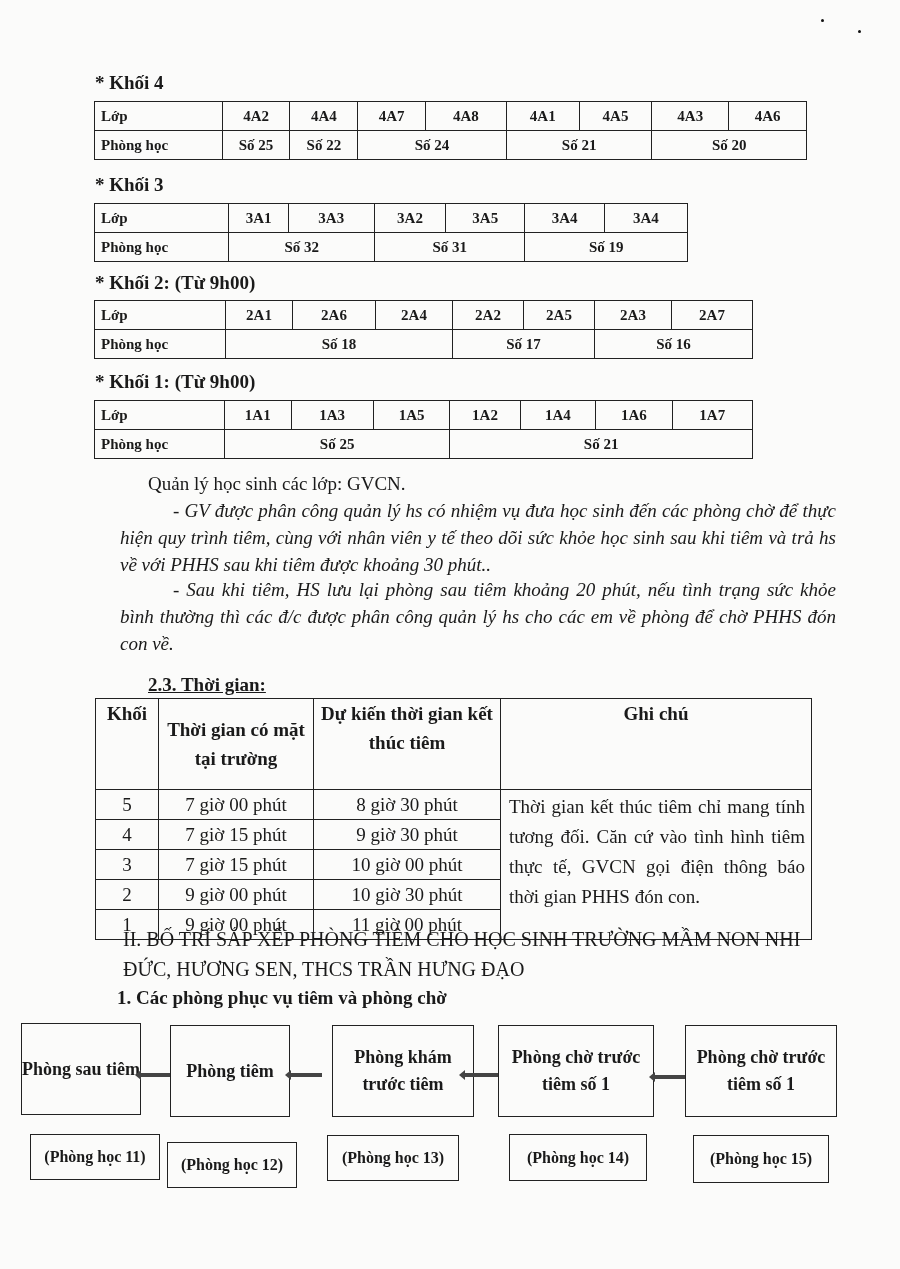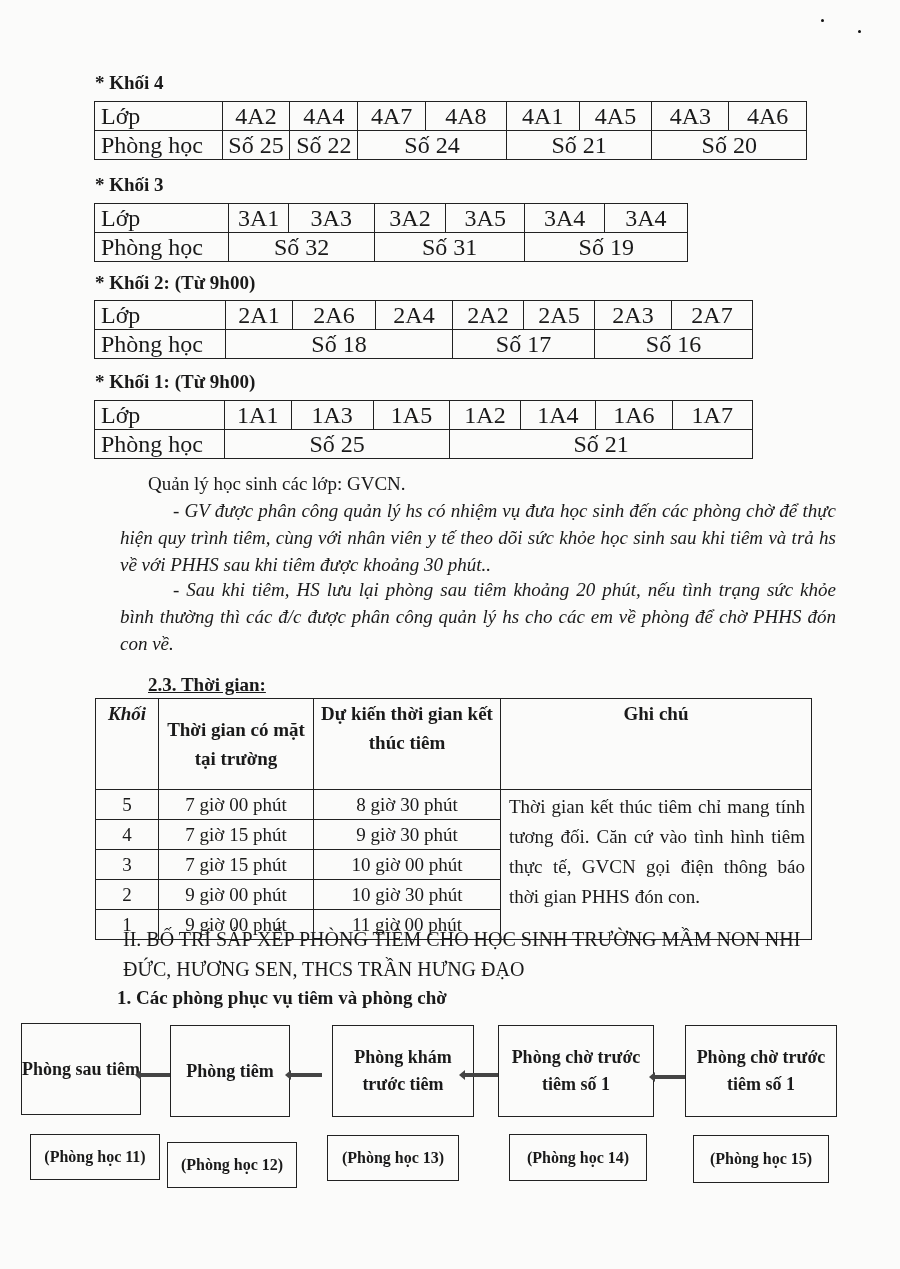--- a/index.html
+++ b/index.html
@@ -4,21 +4,21 @@
 <style>
   html, body { margin: 0; padding: 0; }
   body {
     width: 900px; height: 1269px; position: relative; overflow: hidden;
     background: #fbfbfa;
     font-family: "Liberation Serif", "DejaVu Serif", serif;
     color: #1a1a1a;
   }
   .abs { position: absolute; }
   .heading { font-weight: bold; font-size: 19px; }
-  table.grid { border-collapse: collapse; position: absolute; font-size: 24px; }
+  table.grid { border-collapse: collapse; position: absolute; font-size: 15px; font-weight: bold; }
   table.grid td { border: 1.5px solid #222; padding: 0; text-align: center; height: 28px; line-height: 28px; }
   table.grid td.lbl { text-align: left; padding-left: 6px; }
   .para { position: absolute; font-size: 19px; line-height: 27px; }
   .ital { font-style: italic; margin-left: 25px; }
   table.time { border-collapse: collapse; position: absolute; left: 95px; top: 698px; font-size: 19px; }
   table.time td, table.time th { border: 1.5px solid #222; text-align: center; line-height: 29px; padding: 0; }
   table.time th { font-weight: bold; vertical-align: top; }
   table.time td.note { text-align: justify; vertical-align: top; padding: 2px 6px 0 8px; line-height: 30px; }
   .sec-title { position: absolute; font-weight: normal; font-size: 20px; line-height: 30px; margin-left: 28px; }
   .box { position: absolute; border: 1.5px solid #222; background: #fbfbfa; display: flex; align-items: center; justify-content: center; text-align: center; font-weight: bold; font-size: 18px; line-height: 27px; }
@@ -120,21 +120,21 @@
   </table>
 
 <div class="para" style="left:148px; top:470px;">Quản lý học sinh các lớp: GVCN.</div>
 <div class="para ital" style="left:95px; top:497px; width:716px; text-indent:53px; text-align:justify;">- GV được phân công quản lý hs có nhiệm vụ đưa học sinh đến các phòng chờ để thực hiện quy trình tiêm, cùng với nhân viên y tế theo dõi sức khỏe học sinh sau khi tiêm và trả hs về với PHHS sau khi tiêm được khoảng 30 phút..</div>
 <div class="para ital" style="left:95px; top:576px; width:716px; text-indent:53px; text-align:justify;">- Sau khi tiêm, HS lưu lại phòng sau tiêm khoảng 20 phút, nếu tình trạng sức khỏe bình thường thì các đ/c được phân công quản lý hs cho các em về phòng để chờ PHHS đón con về.</div>
 
 <div class="abs heading" style="left:148px; top:674px;text-decoration:underline;">2.3. Thời gian:</div>
 <table class="time" style="width:717px;">
   <tbody>
       <tr>
-    <th style="width:62px; height:58px;font-style:italic;">Khối</th>
+    <th style="width:62px; height:58px;">Khối</th>
     <th style="width:146px; padding:16px 4px;">Thời gian có mặt tại trường</th>
     <th style="width:178px; padding:0 4px;">Dự kiến thời gian kết thúc tiêm</th>
     <th>Ghi chú</th>
   </tr>
   <tr>
     <td>5</td>
     <td>7 giờ 00 phút</td>
     <td>8 giờ 30 phút</td>
     <td class="note" rowspan="5">Thời gian kết thúc tiêm chỉ mang tính tương đối. Căn cứ vào tình hình tiêm thực tế, GVCN gọi điện thông báo thời gian PHHS đón con.</td>
   </tr>

